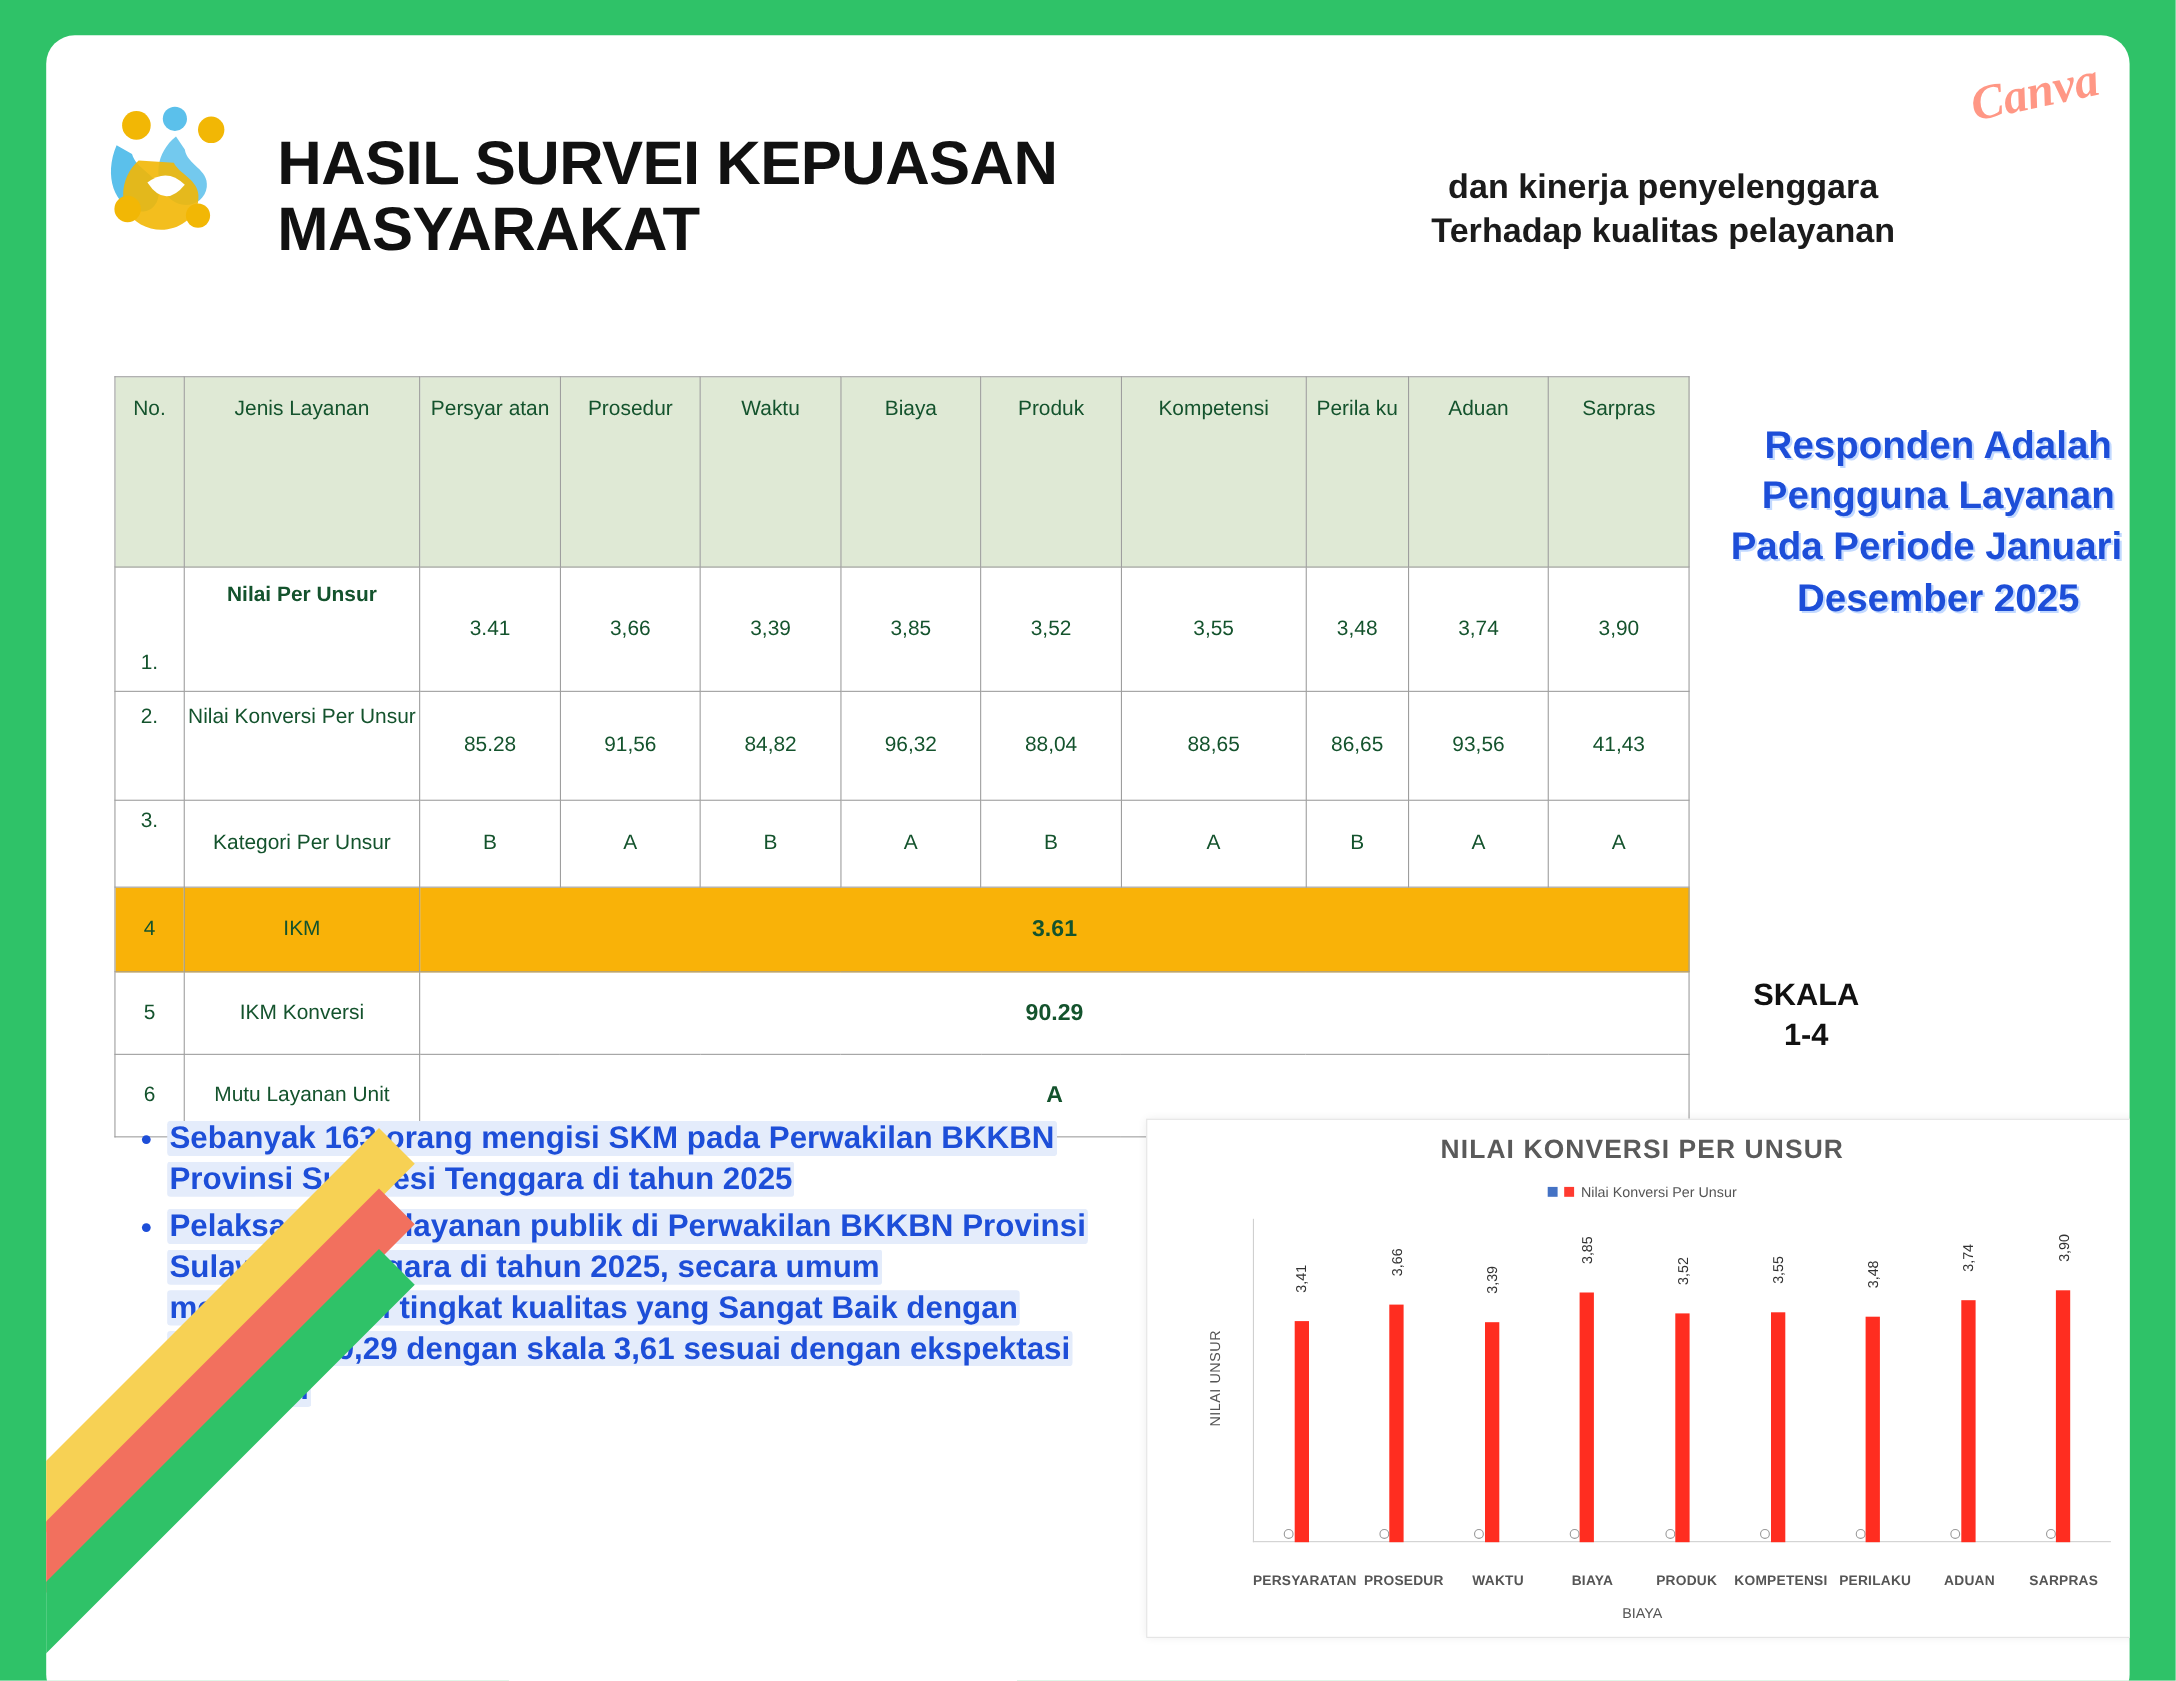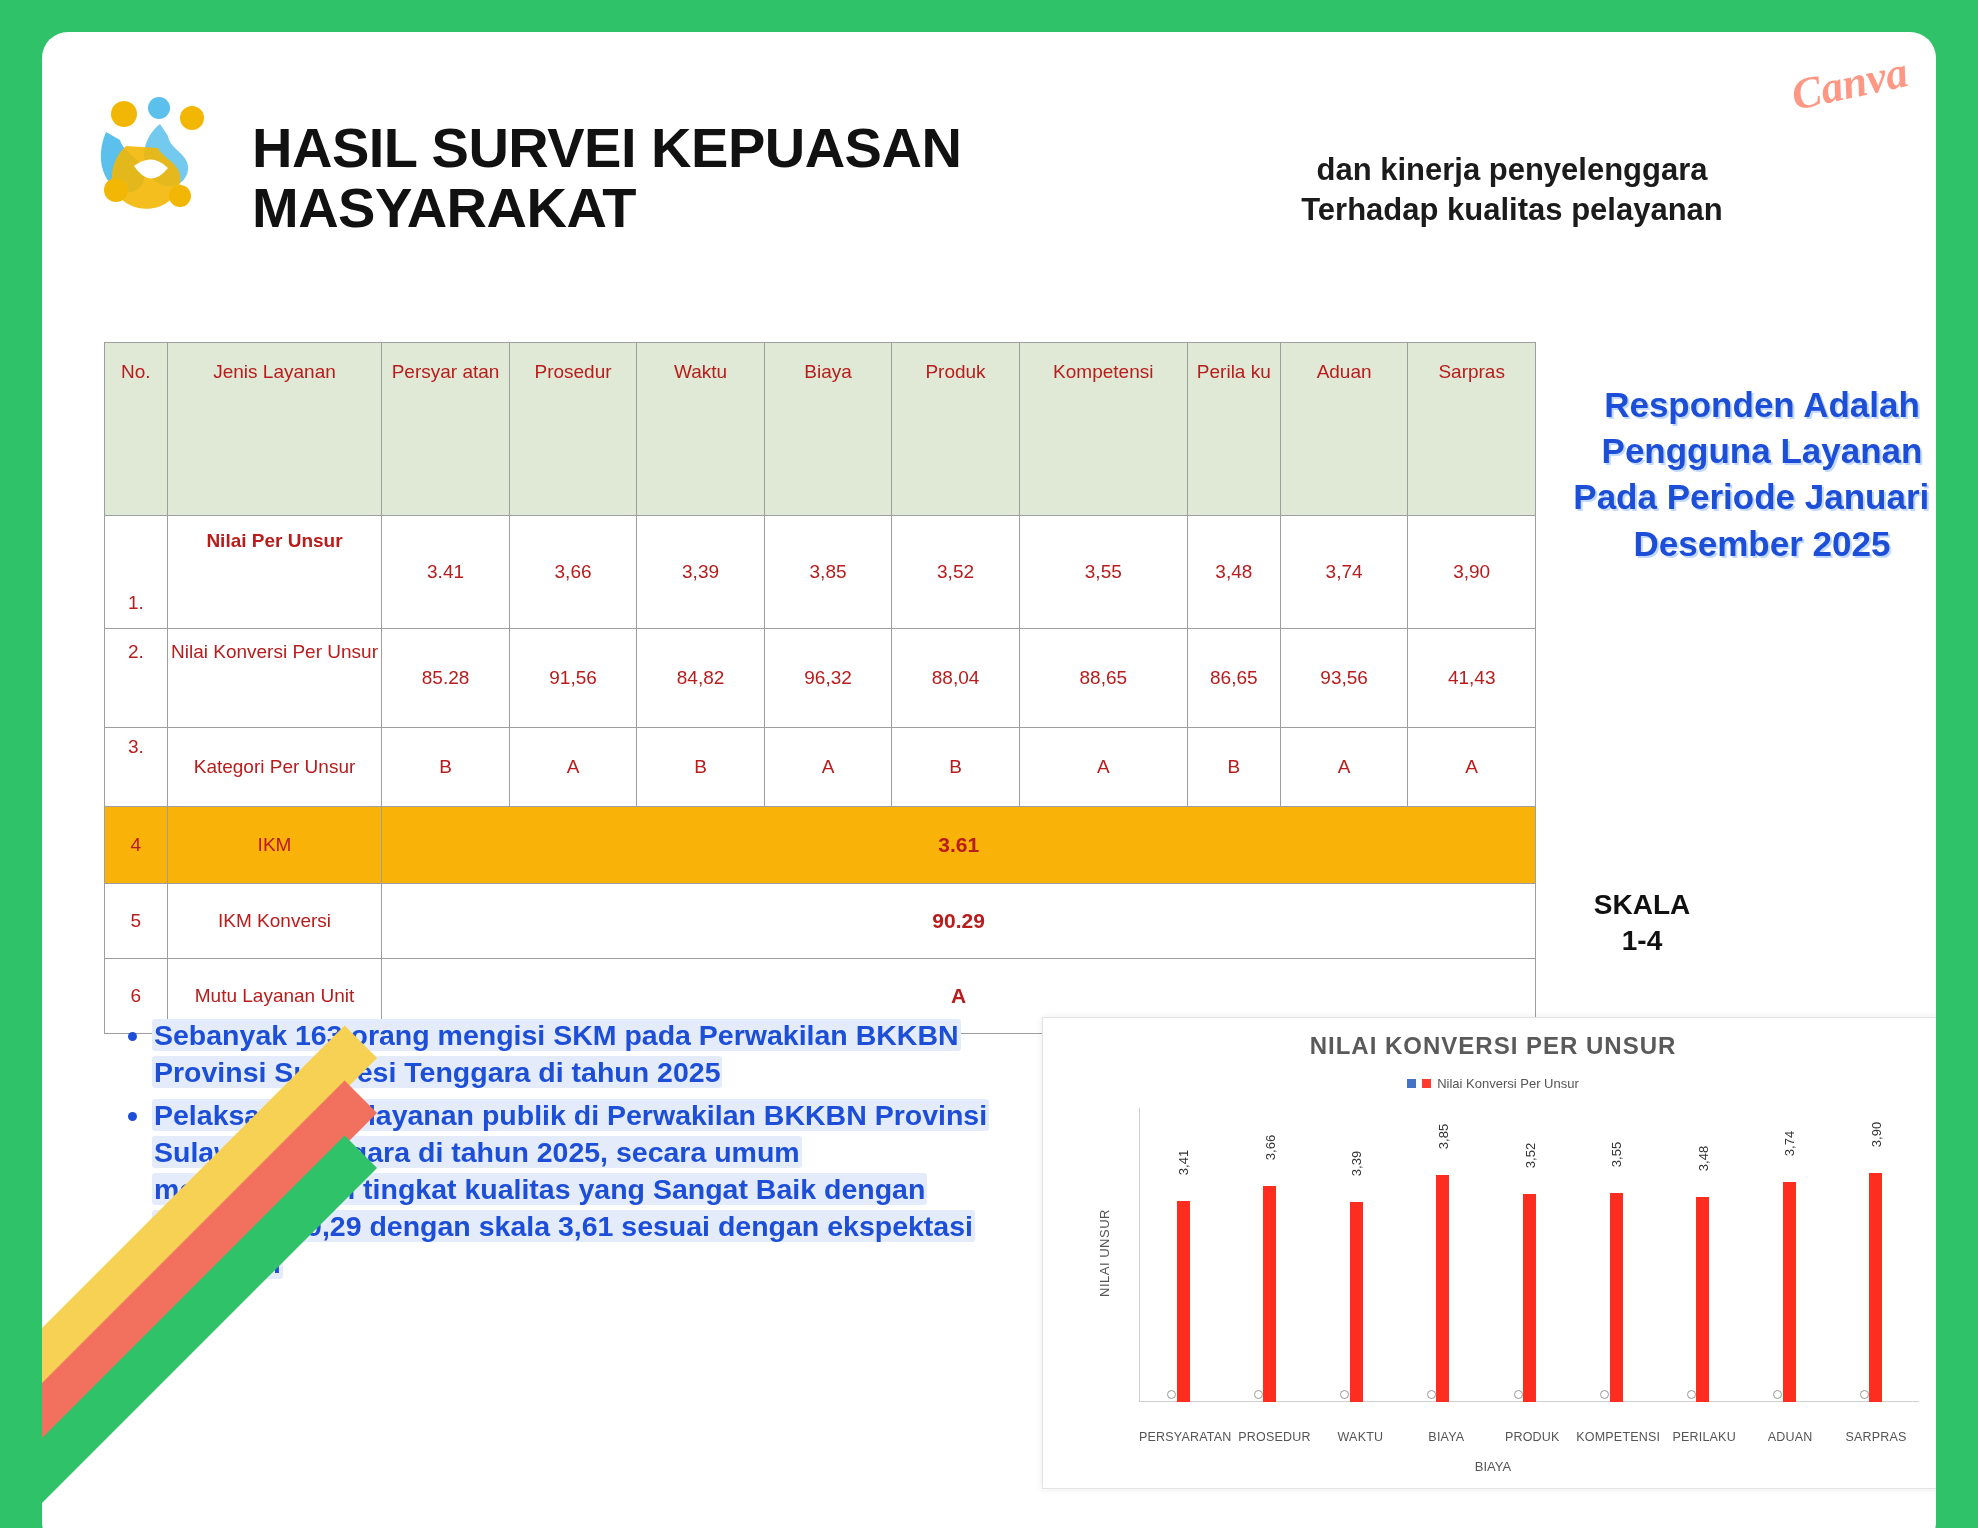--- a/index.html
+++ b/index.html
@@ -108,21 +108,21 @@
     width: 1432px;
   }
   table.main {
     border-collapse: collapse;
     width: 1432px;
     table-layout: fixed;
   }
   table.main th, table.main td {
     border: 1px solid #9e9e9e;
     font-size: 19px;
-    color: #b91c1c;
+    color: #14532d;
     text-align: center;
     vertical-align: middle;
     padding: 4px 3px;
   }
   table.main thead th {
     background: #dfe9d5;
     height: 150px;
     font-weight: normal;
     vertical-align: top;
     padding-top: 18px;
@@ -324,20 +324,21 @@
     border: 1px solid #999;
     border-radius: 50%;
   }
   .xticks {
     position: absolute;
     left: 96px;
     right: 24px;
     bottom: 44px;
     display: flex;
     justify-content: space-around;
+    font-weight: bold;
   }
   .xtick {
     flex: 1;
     text-align: center;
     font-size: 12.5px;
     color: #555;
     letter-spacing: 0.2px;
   }
 
   

